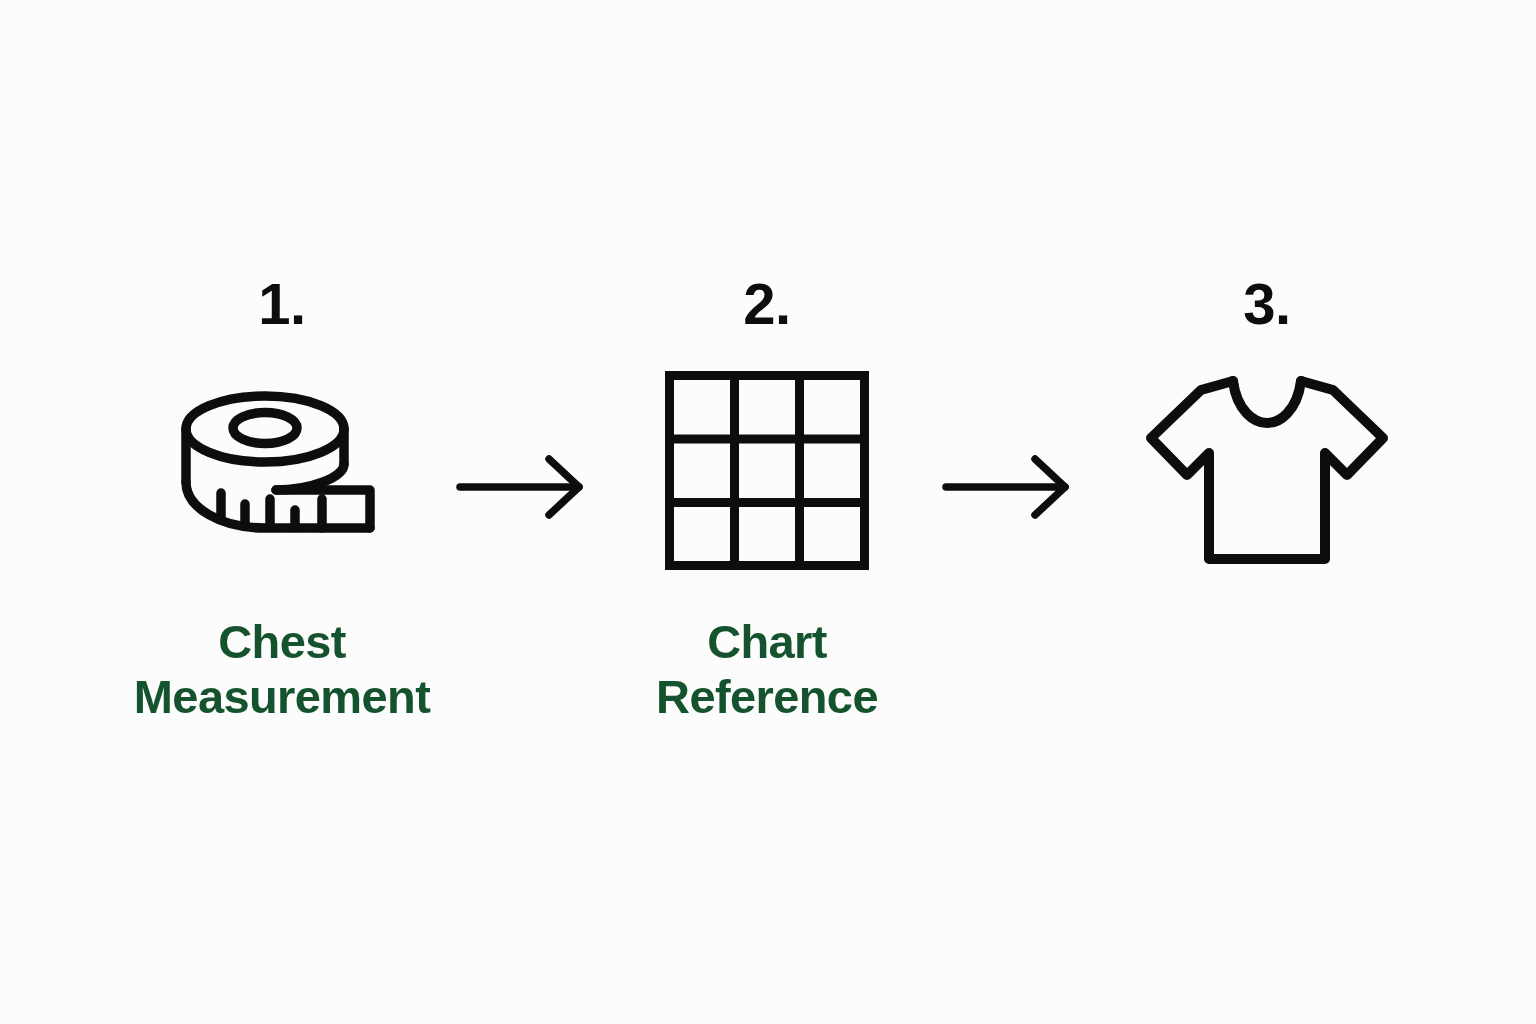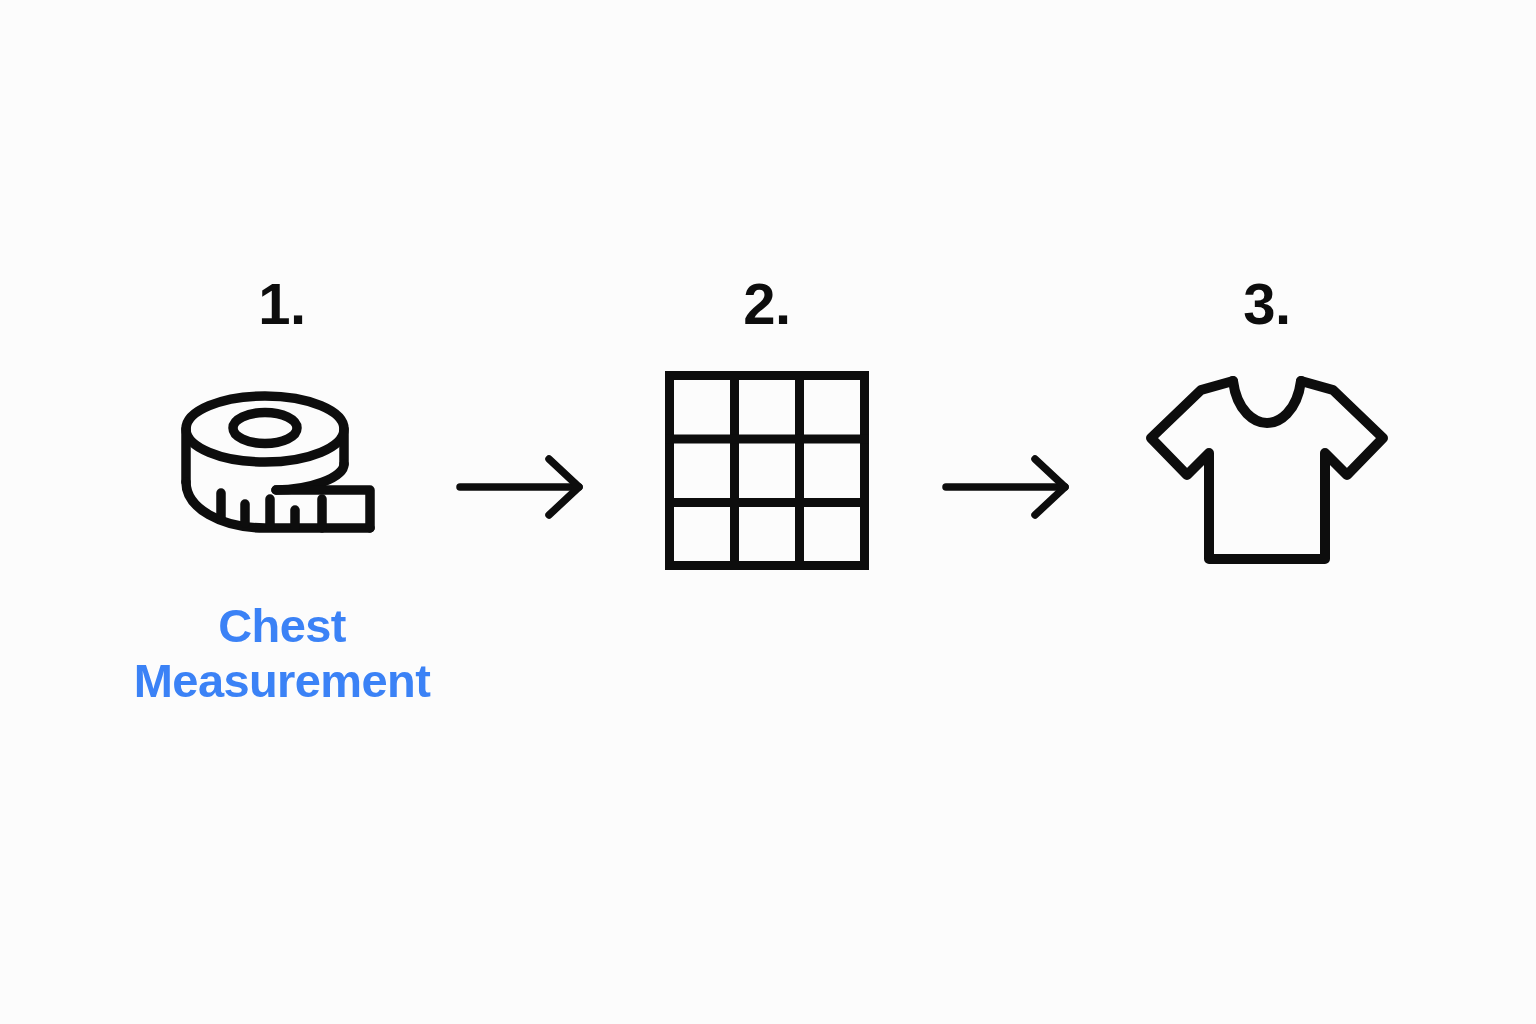--- a/index.html
+++ b/index.html
@@ -49,26 +49,26 @@
     width: 100%;
     display: flex;
     align-items: center;
     justify-content: center;
     margin-top: 8px;
   }
 
   .step-label {
     font-size: 47px;
     font-weight: 700;
-    color: #3b82f6;
+    color: #14532d;
     line-height: 1.17;
     text-align: center;
     letter-spacing: -0.6px;
     white-space: pre-line;
-    margin-top: 4px;
+    margin-top: 20px;
   }
 
   
   .arrow {
     position: absolute;
     top: 452px;
     width: 140px;
     height: 70px;
   }
   .arrow-1 { left: 452px; }
@@ -125,20 +125,22 @@
         <svg width="204" height="199" viewBox="0 0 204 199" fill="none" stroke="#0d0d0d" stroke-width="9" stroke-linecap="square">
           <rect x="4.5" y="4.5" width="195" height="190"></rect>
           <path d="M69.5 4.5 V194.5"></path>
           <path d="M134.5 4.5 V194.5"></path>
           <path d="M4.5 68 H199.5"></path>
           <path d="M4.5 131.5 H199.5"></path>
         </svg>
       </span>
     </div>
 
+    <div class="step-label">Chart
+Reference</div>
   </div>
 
   <div class="step step-3">
     <div class="step-number">3.</div>
 
     <div class="icon-slot">
 
       <span>
         <svg width="244" height="200" viewBox="0 0 244 200" fill="none" stroke="#0d0d0d" stroke-width="10" stroke-linecap="round" stroke-linejoin="round">
 

